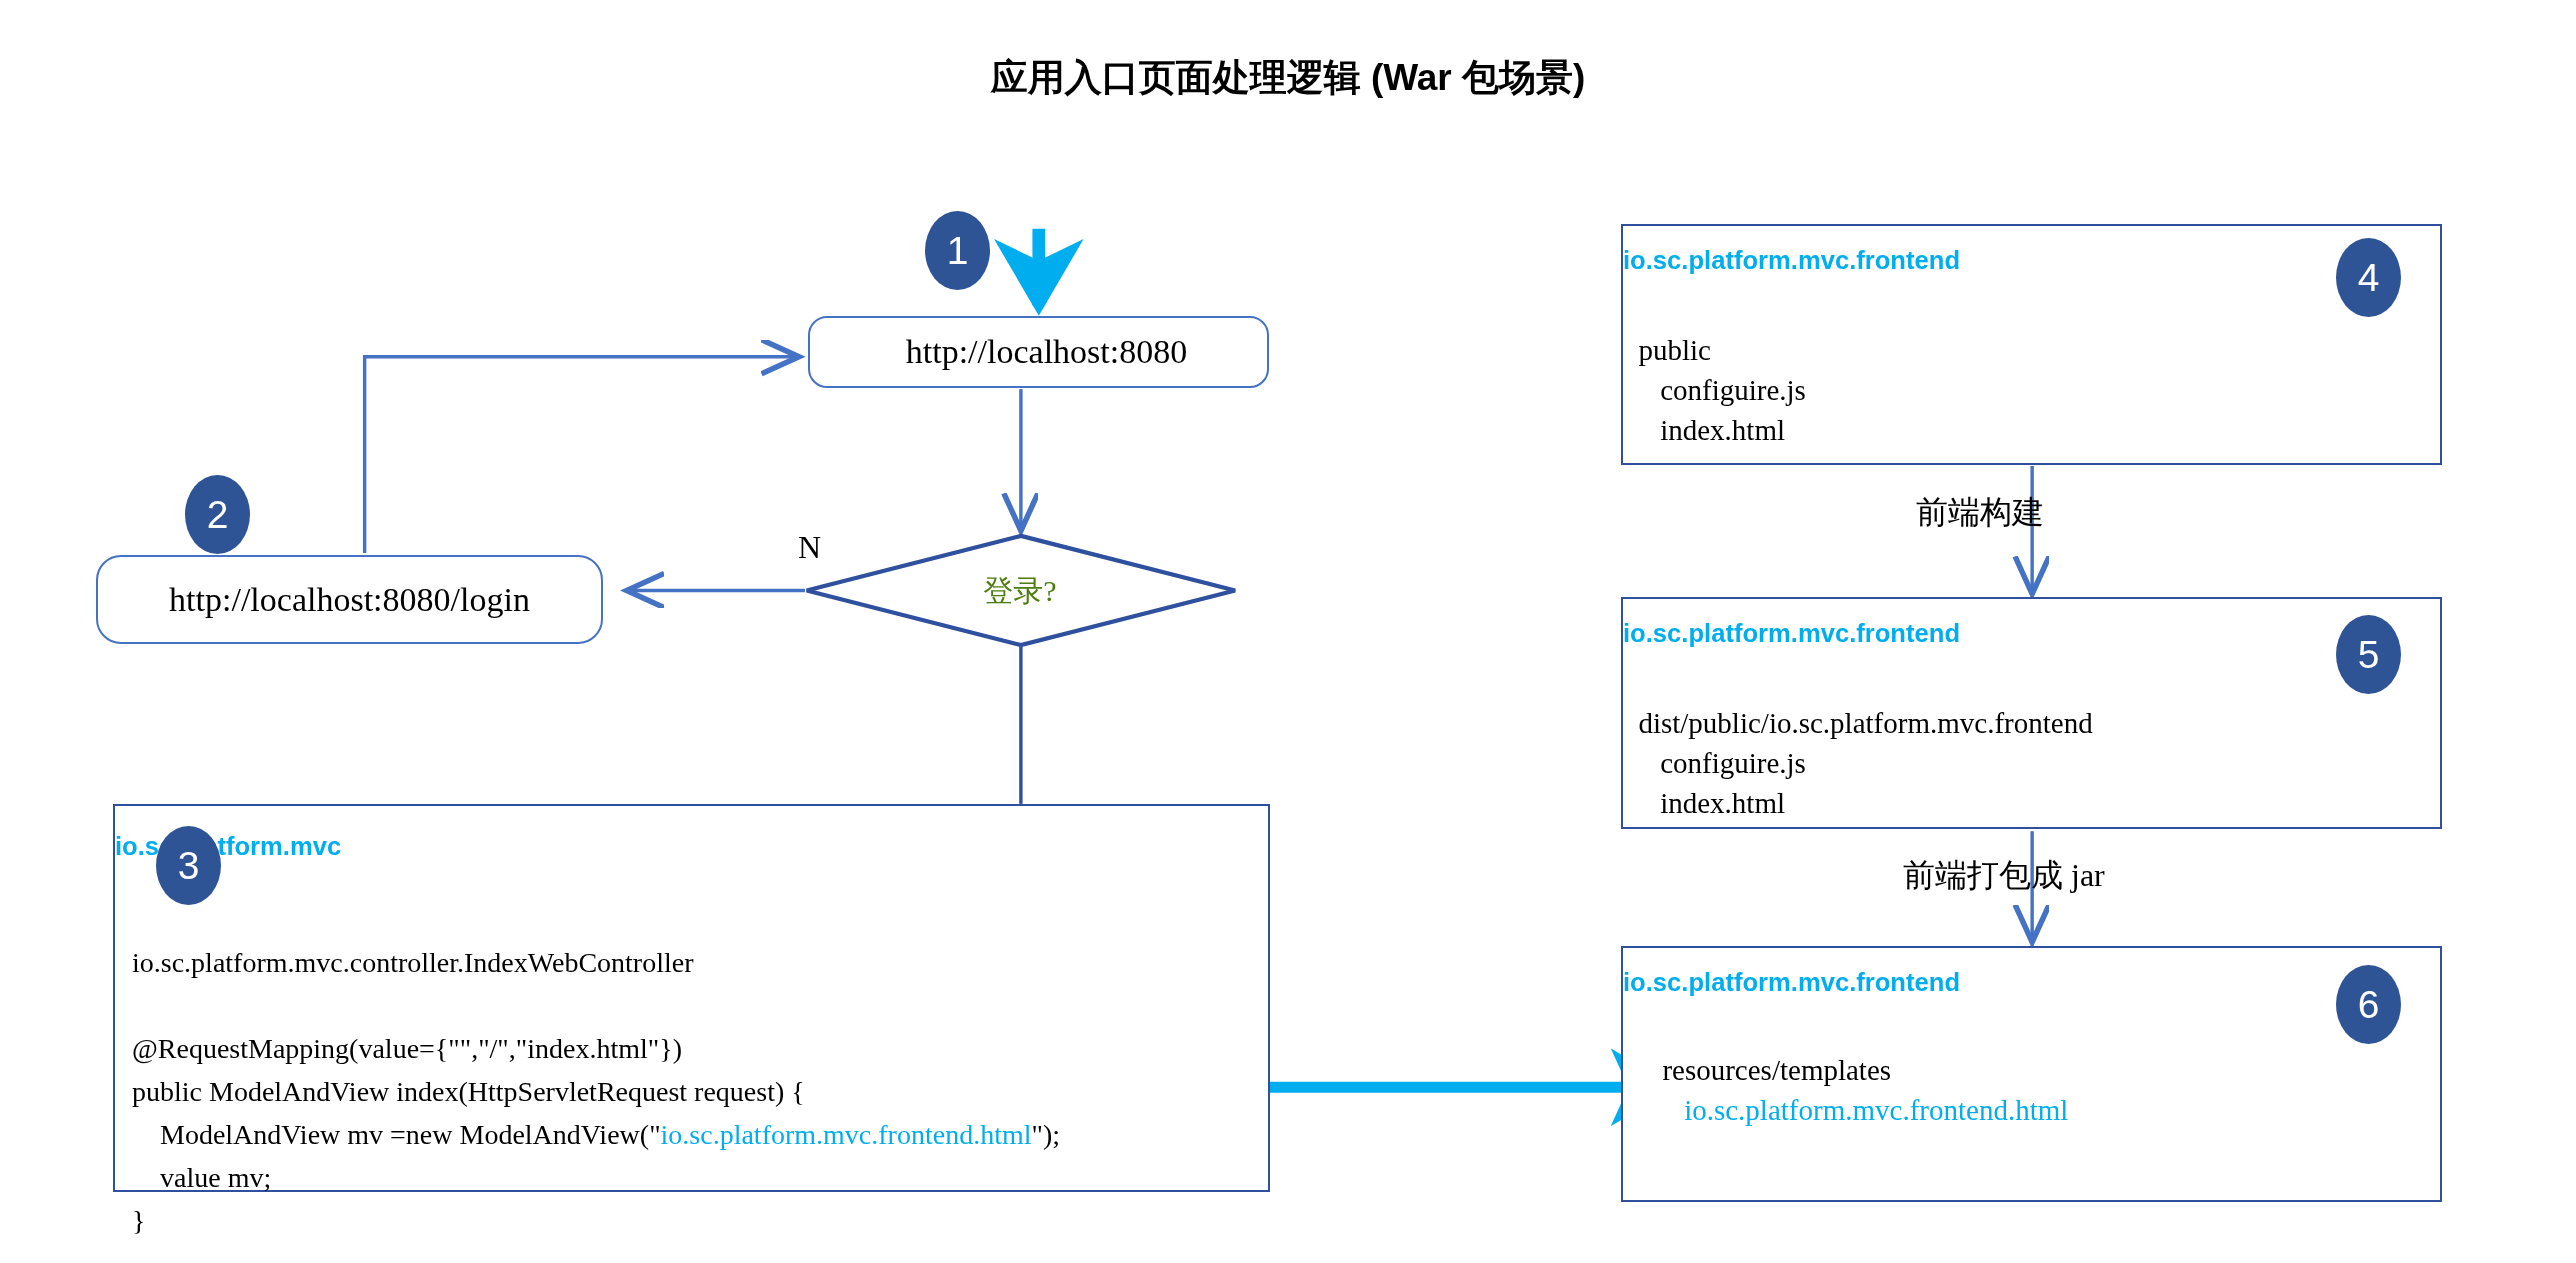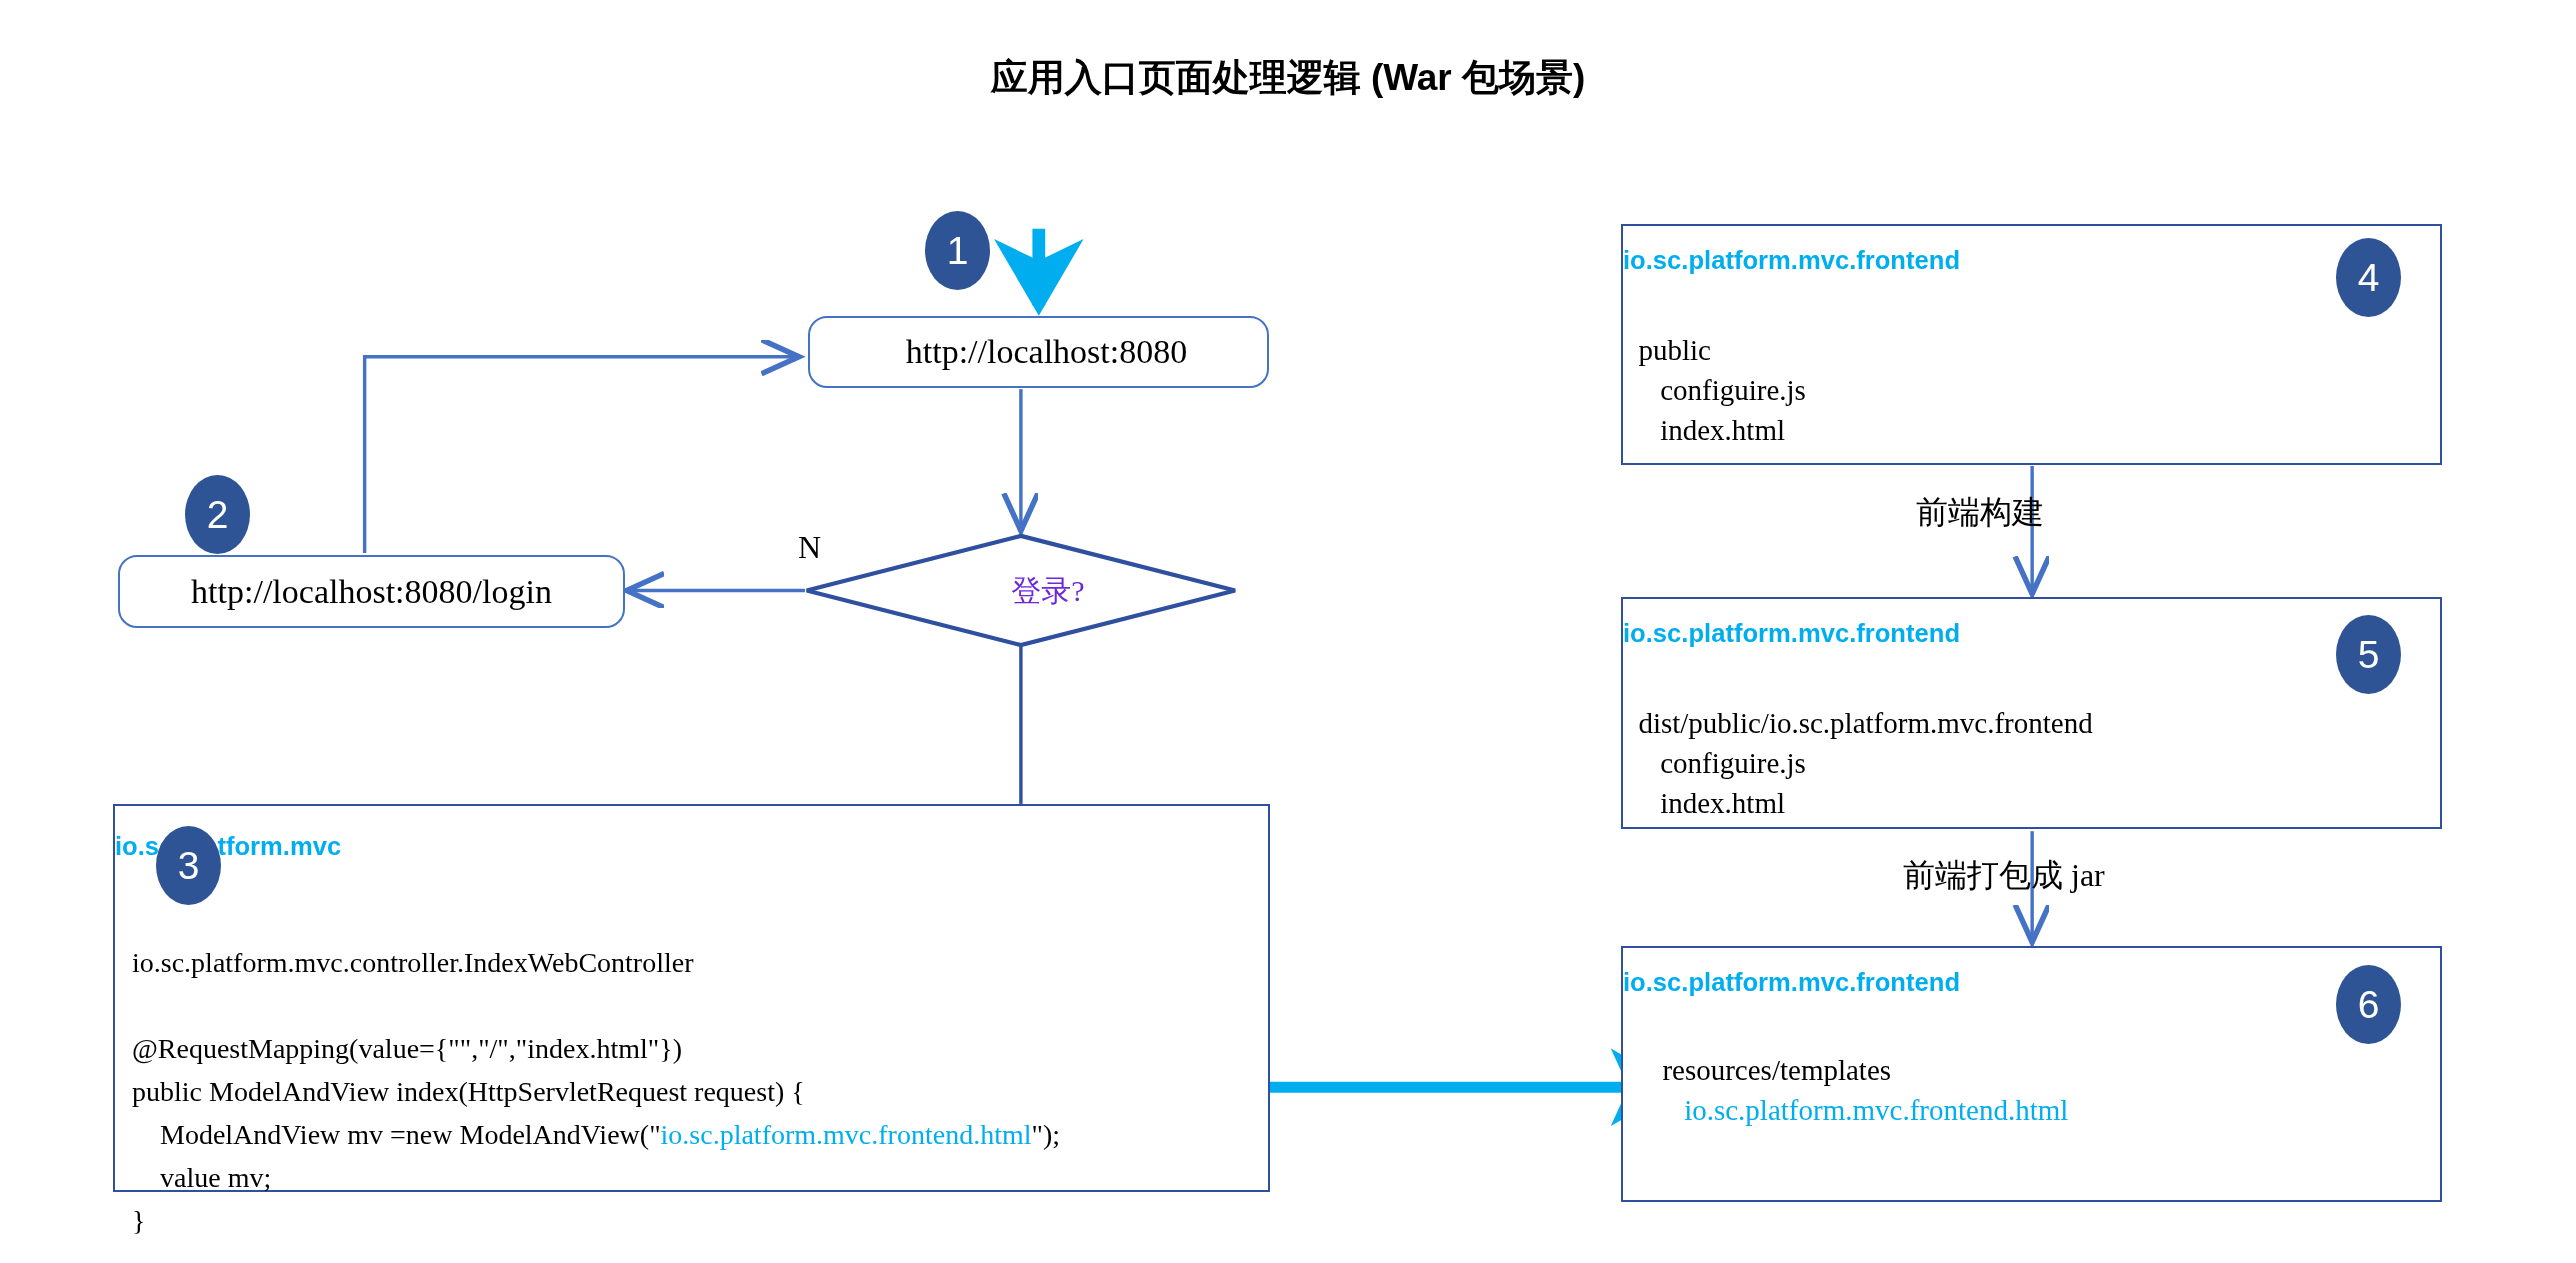--- a/index.html
+++ b/index.html
@@ -52,31 +52,31 @@
     border-radius: 19px;
     background: #ffffff;
     display: flex;
     align-items: center;
     justify-content: center;
     font-size: 34px;
     color: #000000;
     white-space: nowrap;
   }
   #box-root   { left: 808px;  top: 316px; width: 461px; height: 72px; padding-left: 16px; }
-  #box-login  { left: 118px;  top: 555px; width: 507px; height: 73px; }
+  #box-login  { left: 96px;  top: 555px; width: 507px; height: 89px; border-radius: 25px; }
 
   
   #diamond-label {
     position: absolute;
-    left: 954px;
+    left: 926px;
     top: 571px;
     width: 188px;
     text-align: center;
     font-size: 30px;
-    color: #6d28d9;
+    color: #4d7c0f;
   }
   .edge-label {
     position: absolute;
     font-size: 32px;
     color: #000000;
     white-space: nowrap;
   }
   #label-n { left: 798px; top: 529px; }
   #label-build { left: 1916px; top: 491px; font-family:"Liberation Sans",sans-serif; }
   #label-jar   { left: 1903px; top: 854px; font-family:Liberation Serif, serif; }

